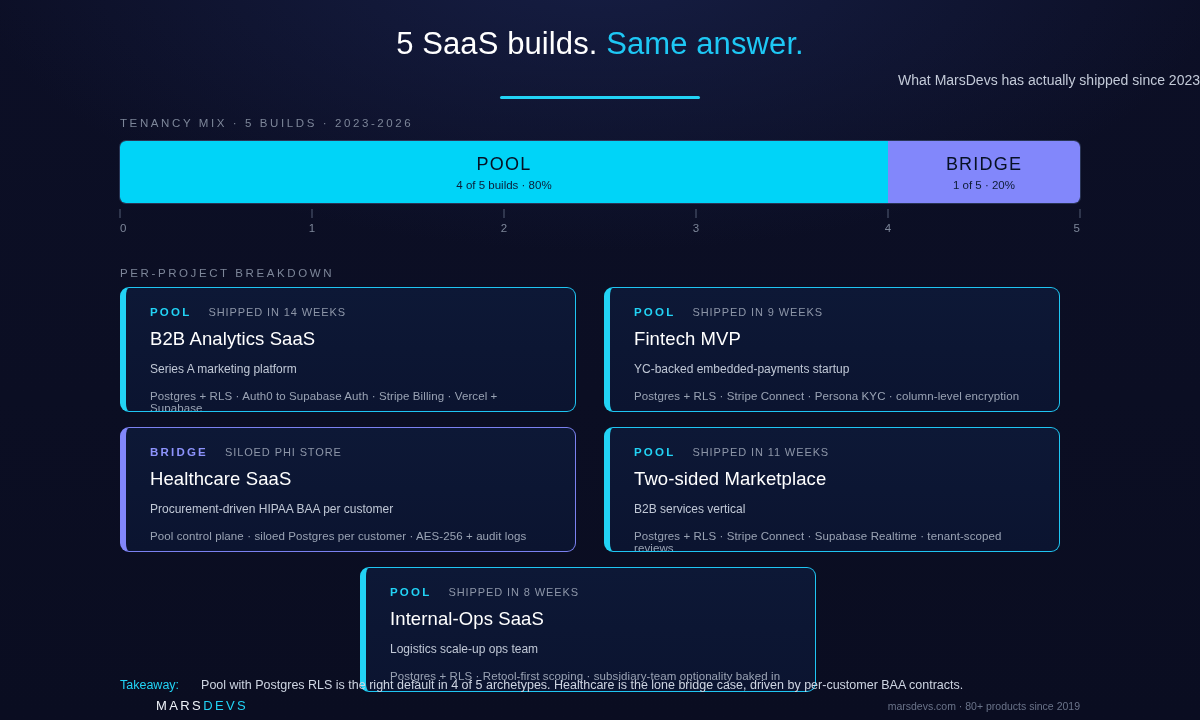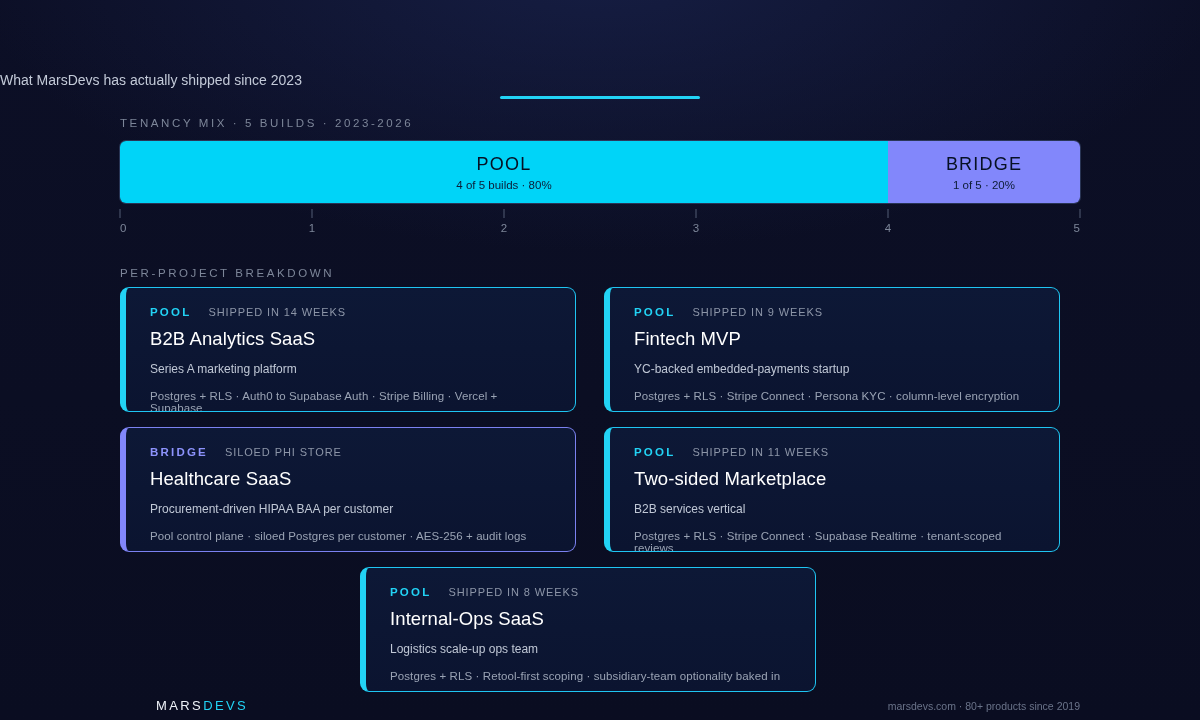--- a/index.html
+++ b/index.html
@@ -36,21 +36,21 @@
     font-weight: 400;
     letter-spacing: 0.1px;
     color: #ffffff;
     white-space: nowrap;
   }
   .title .accent { color: #1ec8f5; }
 
   .subtitle {
     position: absolute;
     top: 72px; left: 0; width: 1200px;
-    text-align: left;
+    text-align: right;
     font-size: 14px;
     font-weight: 400;
     color: #c3cad8;
   }
 
   .title-rule {
     position: absolute;
     top: 96px; left: 500px;
     width: 200px; height: 3px;
     background: #22d3f5;
@@ -220,20 +220,24 @@
     color: #6a7389;
     z-index: 5;
     padding-left: 14px;
   }
 </style>
 </head>
 <body>
 
 <div class="stage">
 
+  <div class="title">
+    <span>5 SaaS builds.</span>
+    <span class="accent">Same answer.</span>
+  </div>
   <div class="subtitle">What MarsDevs has actually shipped since 2023</div>
   <div class="title-rule"></div>
 
   <div class="section-label tenancy">TENANCY MIX · 5 BUILDS · 2023-2026</div>
 
   <div class="bar" id="tenancy-bar">
       <div class="bar-seg pool" style="width: 80%;">
         <div class="bar-seg-name">POOL</div>
         <div class="bar-seg-meta">4 of 5 builds · 80%</div>
       </div>
@@ -303,20 +307,23 @@
   <div class="card pool" id="card-4">
     <div class="card-top">
       <span class="card-kind">POOL</span>
       <span class="card-tag">SHIPPED IN 8 WEEKS</span>
     </div>
     <div class="card-title">Internal-Ops SaaS</div>
     <div class="card-sub">Logistics scale-up ops team</div>
     <div class="card-stack">Postgres + RLS · Retool-first scoping · subsidiary-team optionality baked in</div>
   </div>
 
+  <div class="takeaway">
+    <span class="takeaway-label">Takeaway:</span><span class="takeaway-text">Pool with Postgres RLS is the right default in 4 of 5 archetypes. Healthcare is the lone bridge case, driven by per-customer BAA contracts.</span>
+  </div>
 
   <div class="brand">
     <span class="m">MARS</span><span class="d">DEVS</span>
   </div>
 
   <div class="attribution">marsdevs.com · 80+ products since 2019</div>
 
 </div>
 
 </body></html>

